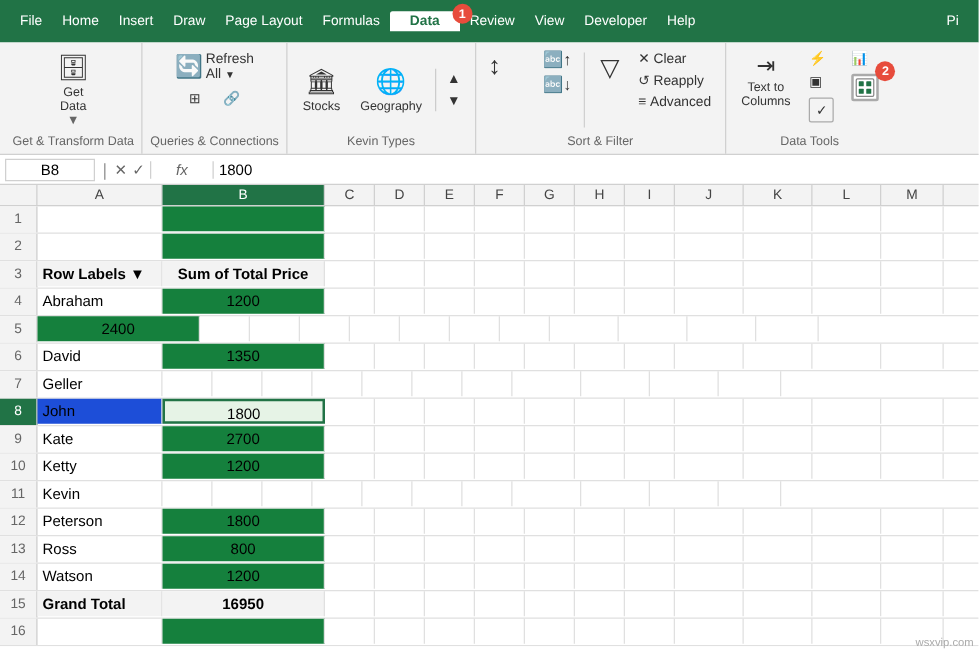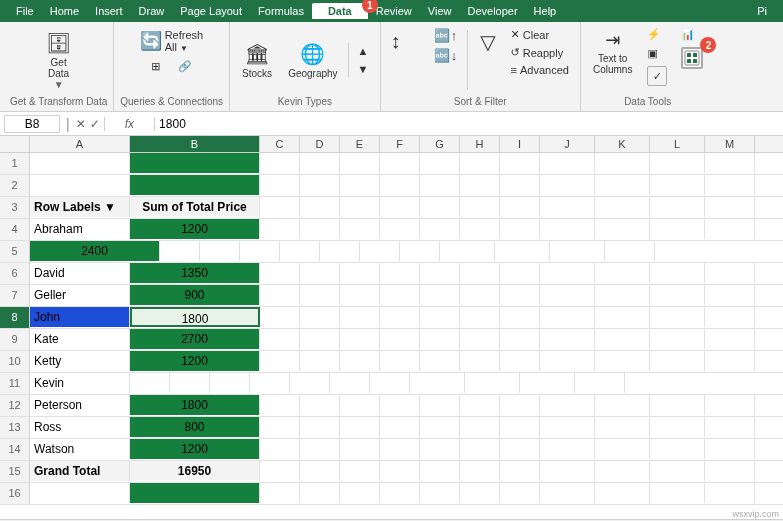--- a/index.html
+++ b/index.html
@@ -3,21 +3,21 @@
   <meta charset="utf-8">
   <style>
     * { margin: 0; padding: 0; box-sizing: border-box; }
     body { font-family: 'Segoe UI', Arial, sans-serif; font-size: 12px; background: #fff; width: 783px; height: 521px; overflow: hidden; }
 
     
     .menu-bar {
       display: flex;
       background: #217346;
       color: white;
-      height: 22px;
+      height: 34px;
       align-items: center;
       padding: 0 8px;
       font-size: 11px;
     }
     .menu-bar span {
       padding: 2px 8px;
       cursor: pointer;
     }
     .menu-bar .active-tab {
       background: white;
@@ -88,21 +88,21 @@
     .formula-bar {
       display: flex;
       align-items: center;
       height: 24px;
       border-bottom: 1px solid #d0d0d0;
       background: white;
       padding: 0 4px;
       gap: 4px;
     }
     .cell-ref {
-      width: 56px;
+      width: 72px;
       border: 1px solid #d0d0d0;
       padding: 1px 4px;
       font-size: 12px;
       text-align: center;
     }
     .formula-sep {
       color: #999;
       font-size: 14px;
       padding: 0 2px;
     }
@@ -564,21 +564,20 @@
         <div class="cell col-i"></div>
         <div class="cell col-j"></div>
         <div class="cell col-k"></div>
         <div class="cell col-l"></div>
         <div class="cell col-m"></div>
     </div>
 
     <div class="grid-row">
       <div class="row-num">7</div>
       <div class="cell col-a cell-left">Geller</div>
-      <div class="cell col-b col-b-highlight">900</div>
       <div class="cell col-c"></div>
         <div class="cell col-d"></div>
         <div class="cell col-e"></div>
         <div class="cell col-f"></div>
         <div class="cell col-g"></div>
         <div class="cell col-h"></div>
         <div class="cell col-i"></div>
         <div class="cell col-j"></div>
         <div class="cell col-k"></div>
         <div class="cell col-l"></div>

